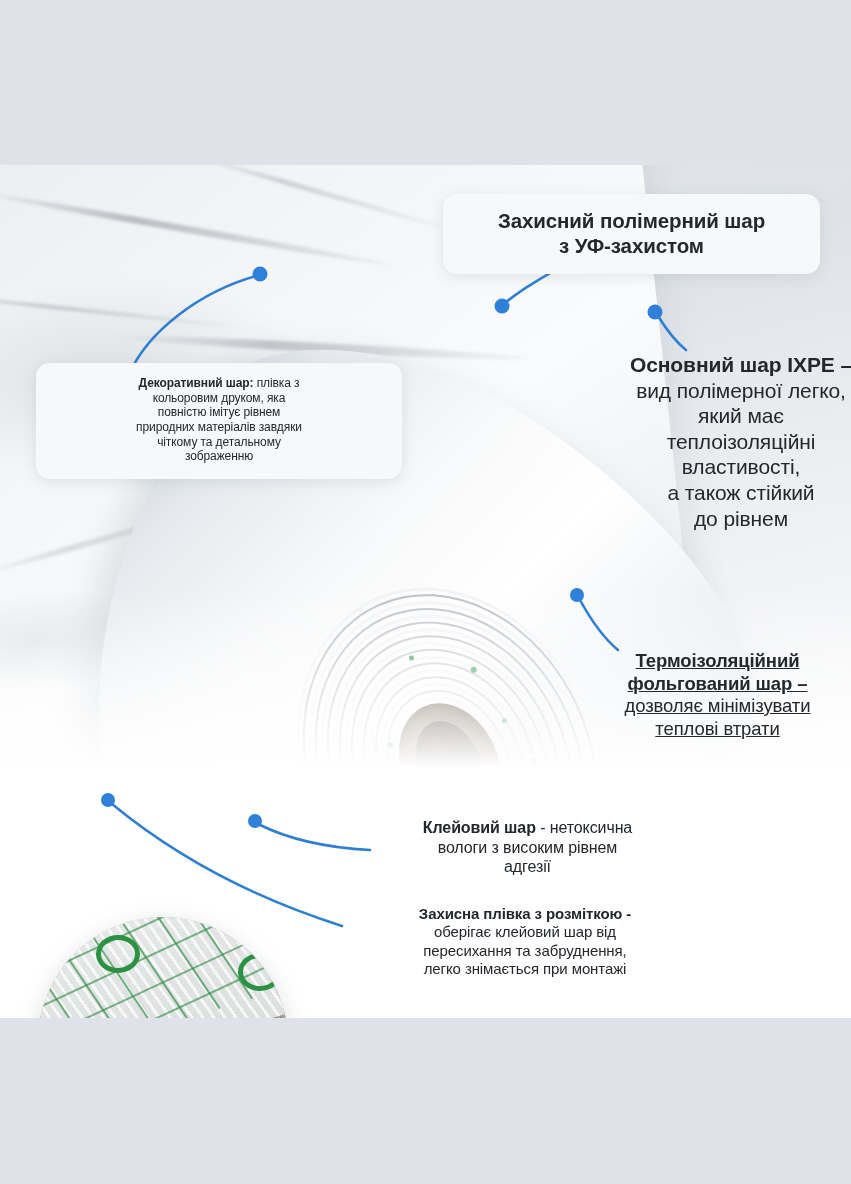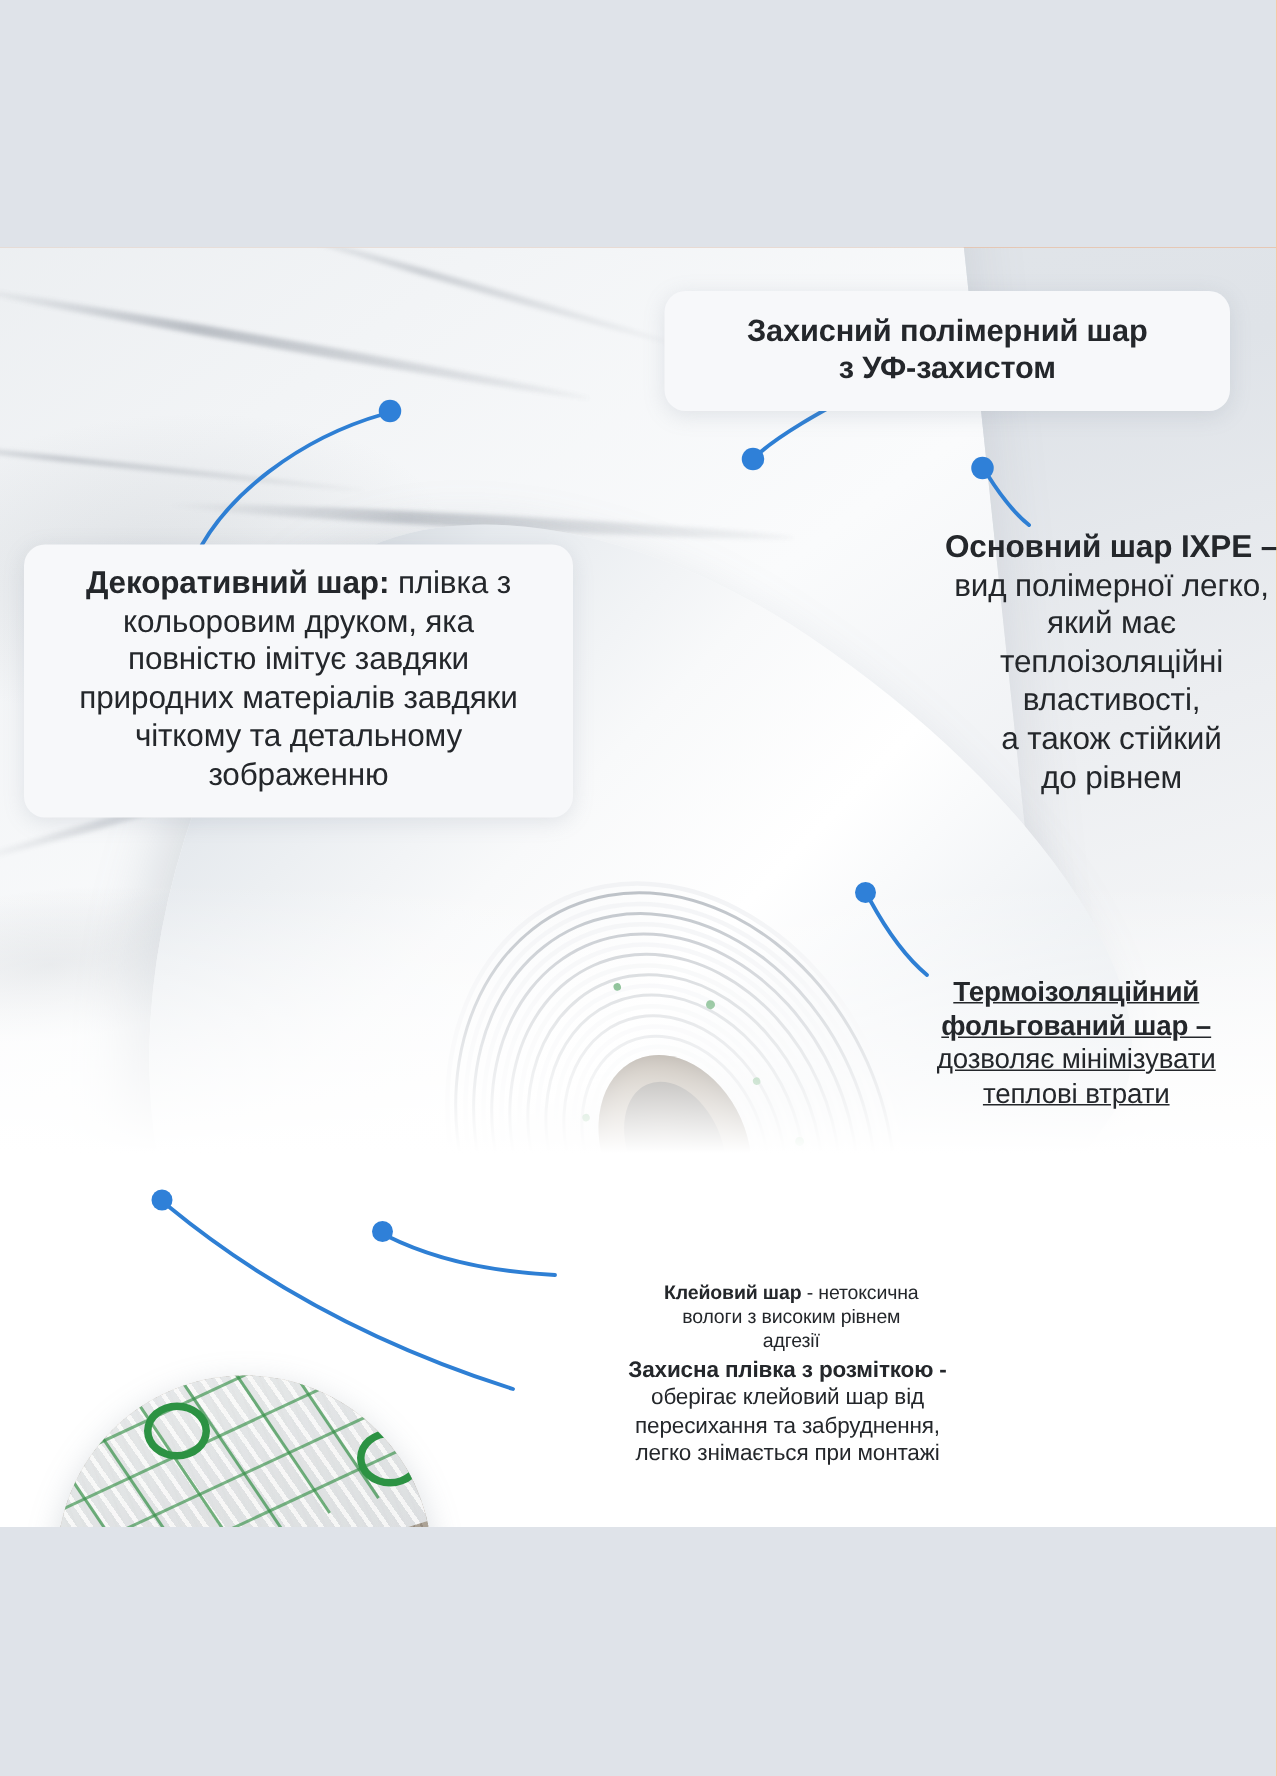--- a/index.html
+++ b/index.html
@@ -11,21 +11,21 @@
     width: 851px;
     height: 1184px;
     font-family: "Liberation Sans", sans-serif;
     overflow: hidden;
   }
 
   #page {
     position: relative;
     width: 851px;
     height: 1184px;
-    background: #f97316;
+    background: #84cc16;
     overflow: hidden;
   }
 
   
   .band {
     position: absolute;
     left: 0;
     width: 851px;
     background: #dfe3e9;
     z-index: 40;
@@ -244,41 +244,40 @@
   }
 
   .lbl-uv {
     left: 443px; top: 194px;
     width: 357px;
     padding: 14px 10px 16px;
     font-size: 20.5px;
     font-weight: bold;
   }
   .lbl-decor {
-    left: 16px; top: 363px;
+    left: 36px; top: 363px;
     width: 342px;
     padding: 13px 12px 15px;
-    font-size: 21px;
+    font-size: 12px;
   }
   .lbl-ixpe {
     left: 616px; top: 352px;
     width: 250px;
     font-size: 21px;
   }
   .lbl-thermo {
     left: 590px; top: 650px;
     width: 255px;
     font-size: 18.5px;
     text-decoration: underline;
   }
   .lbl-glue {
     left: 345px; top: 818px;
     width: 365px;
-    font-size: 13px;
-    margin-top: 36px;
+    font-size: 16px;
   }
   .lbl-film {
     left: 330px; top: 905px;
     width: 390px;
     font-size: 15px;
   }
   .b { font-weight: bold; }
 </style>
 </head>
 <body>
@@ -383,21 +382,21 @@
   <div class="label boxed lbl-uv">
     <div>Захисний полімерний шар</div>
     <div>з УФ-захистом</div>
   </div>
 
   <div class="label boxed lbl-decor">
     <div>
       <span class="b">Декоративний шар:</span><span> плівка з</span>
     </div>
     <div>кольоровим друком, яка</div>
-    <div>повністю імітує завдяки</div>
+    <div>повністю імітує рівнем</div>
     <div>природних матеріалів завдяки</div>
     <div>чіткому та детальному</div>
     <div>зображенню</div>
   </div>
 
   <div class="label lbl-ixpe">
     <div class="b">Основний шар IXPE  –</div>
     <div>вид полімерної легко,</div>
     <div>який має</div>
     <div>теплоізоляційні</div>

